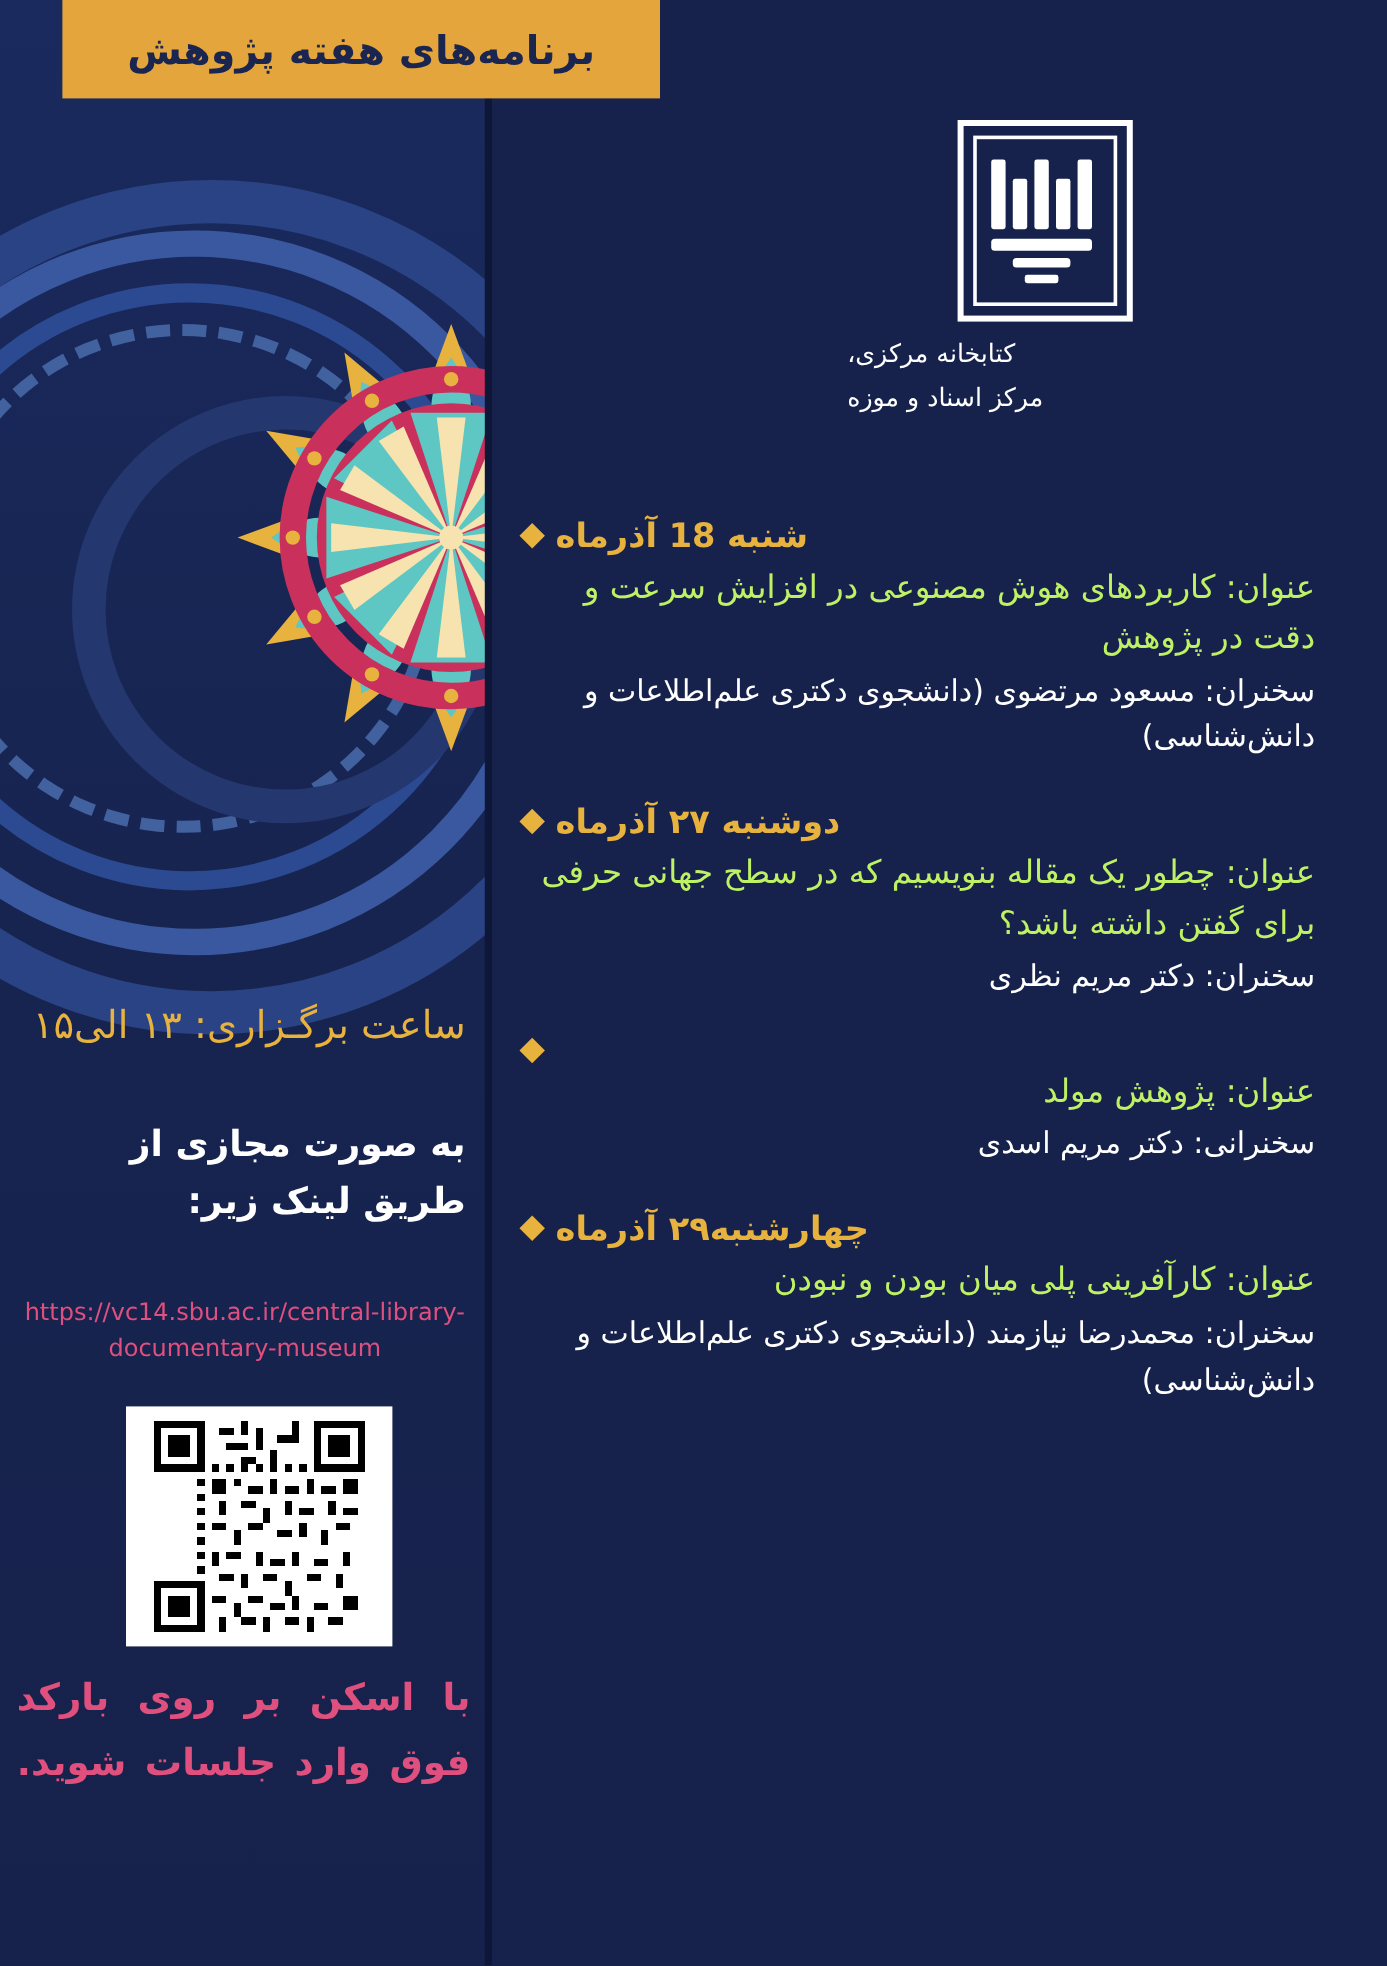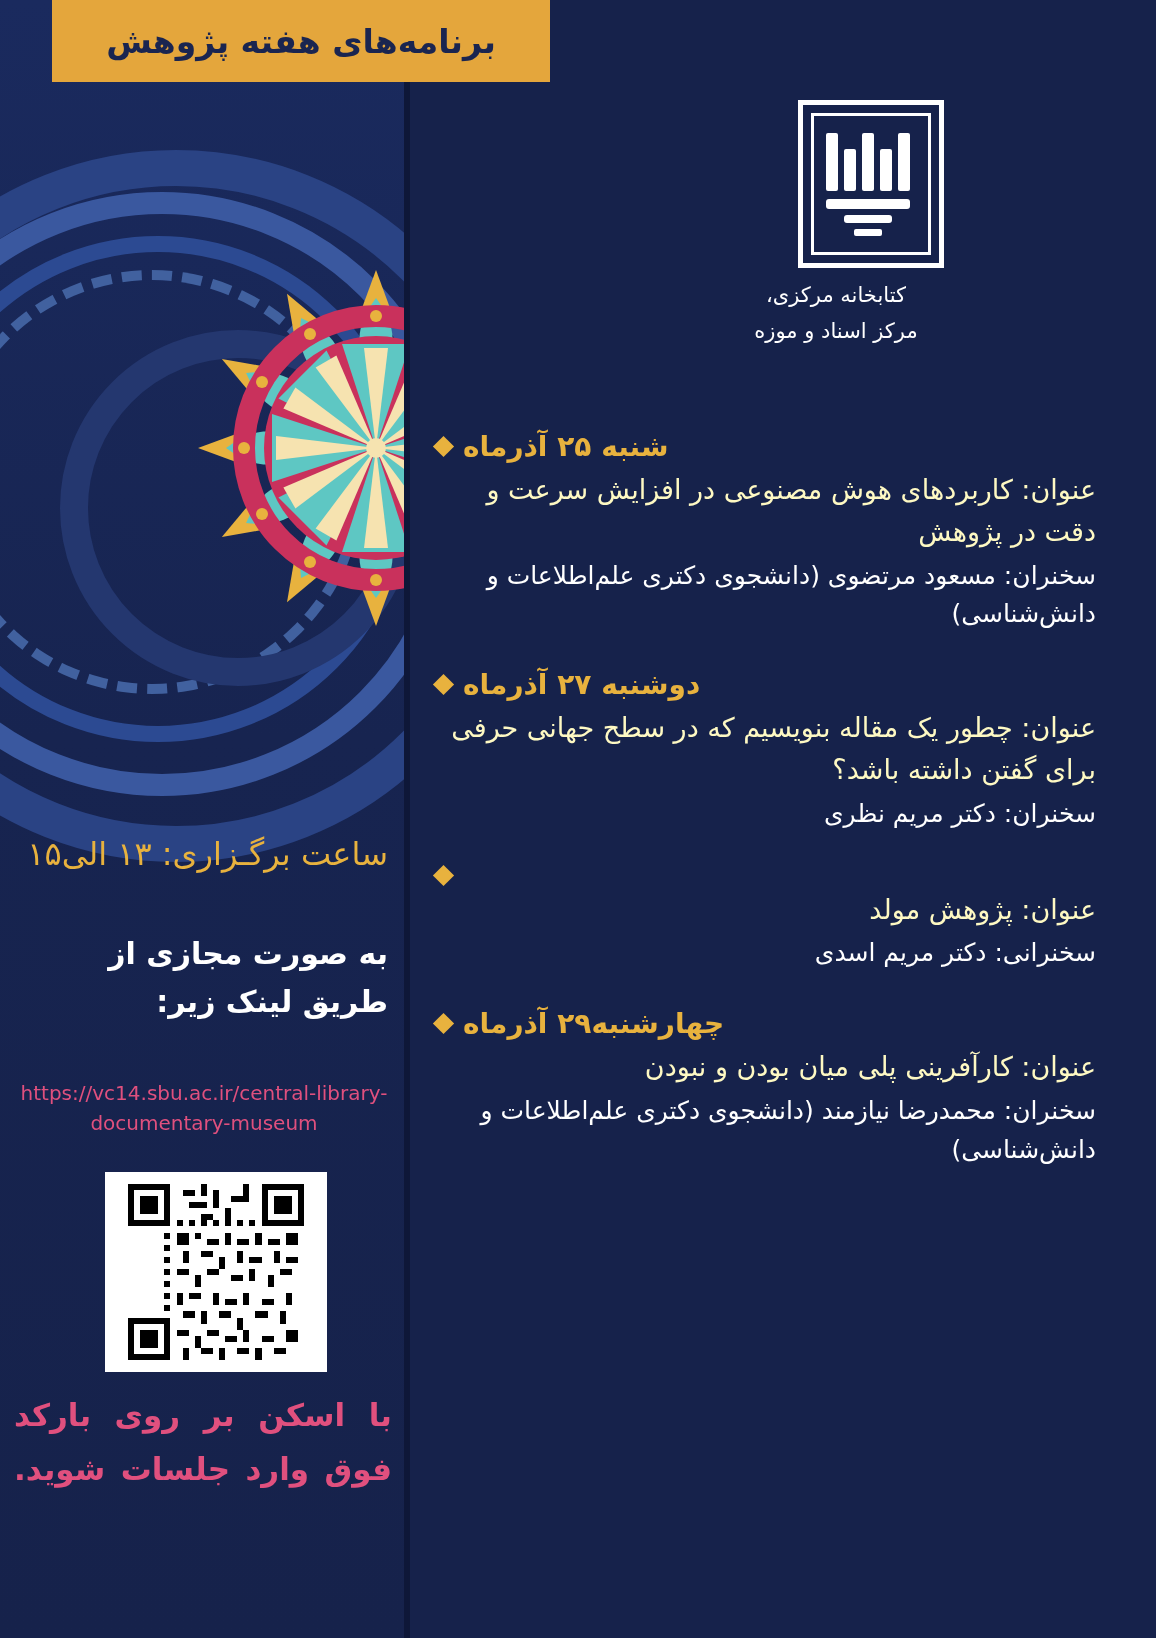--- a/index.html
+++ b/index.html
@@ -122,21 +122,21 @@
     font-size: 44px;
     font-weight: bold;
     line-height: 1.05;
     text-align: center;
   }
   .logo-caption {
     position: absolute;
     right: 190px;
     top: 278px;
     width: 260px;
-    text-align: center;
+    text-align: left;
     color: #ffffff;
     font-size: 21px;
     line-height: 1.7;
   }
 
   
   .sessions {
     position: absolute;
     right: 60px;
     top: 430px;
@@ -156,21 +156,21 @@
     gap: 12px;
   }
   .bullet-diamond {
     display: inline-block;
     width: 15px; height: 15px;
     background: #e8b23e;
     transform: rotate(45deg);
     flex: none;
   }
   .session-title {
-    color: #fef9c3;
+    color: #bef264;
     font-size: 27px;
     line-height: 1.55;
     margin-bottom: 4px;
   }
   .session-speaker {
     color: #ffffff;
     font-size: 25px;
     line-height: 1.55;
   }
 
@@ -366,21 +366,21 @@
   <div class="logo-caption">
     <div>کتابخانه مرکزی،</div>
     <div>مرکز اسناد و موزه</div>
   </div>
 
   <div class="sessions">
 
     <div class="session">
       <div class="session-date">
         <span class="bullet-diamond"></span>
-        <span>شنبه ۲۵ آذرماه</span>
+        <span>شنبه 18 آذرماه</span>
       </div>
       <div class="session-title">عنوان: کاربردهای هوش مصنوعی در افزایش سرعت و دقت در پژوهش</div>
       <div class="session-speaker">سخنران: مسعود مرتضوی (دانشجوی دکتری علم‌اطلاعات و دانش‌شناسی)</div>
     </div>
 
     <div class="session">
       <div class="session-date">
         <span class="bullet-diamond"></span>
         <span>دوشنبه ۲۷ آذرماه</span>
       </div>

